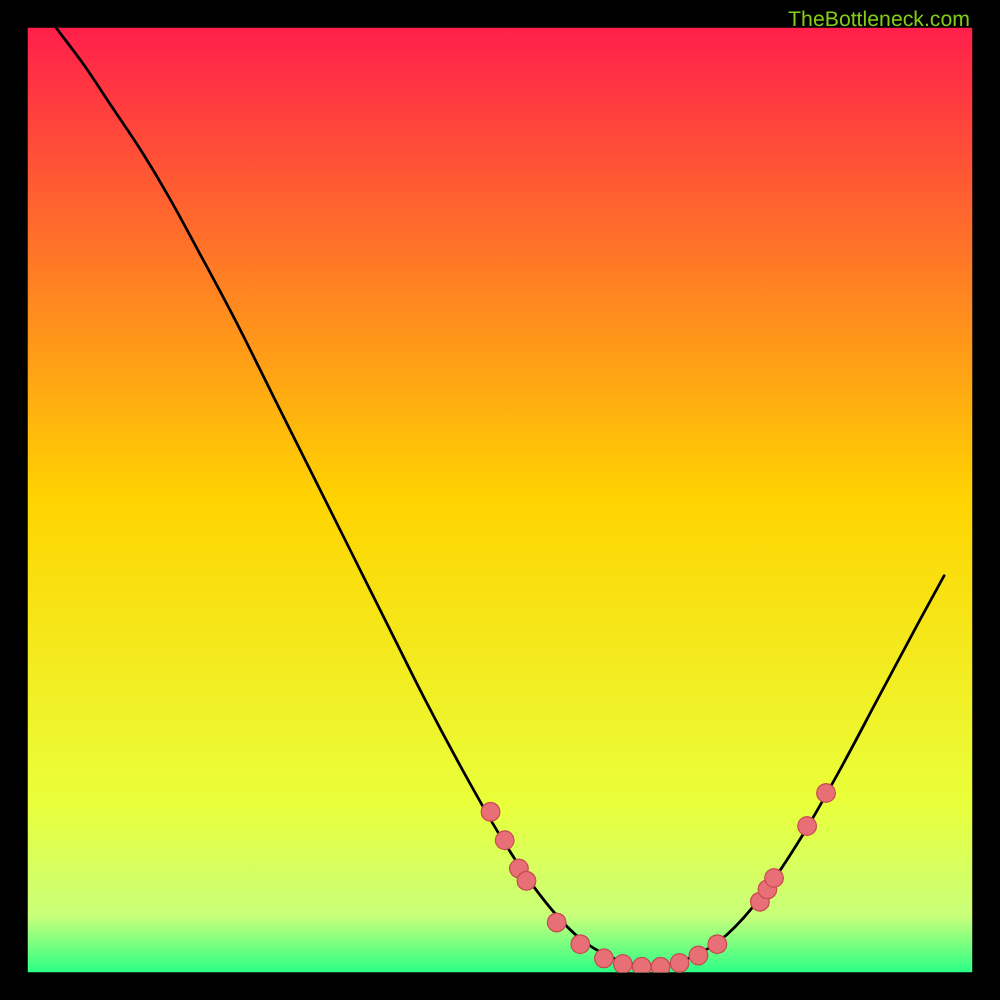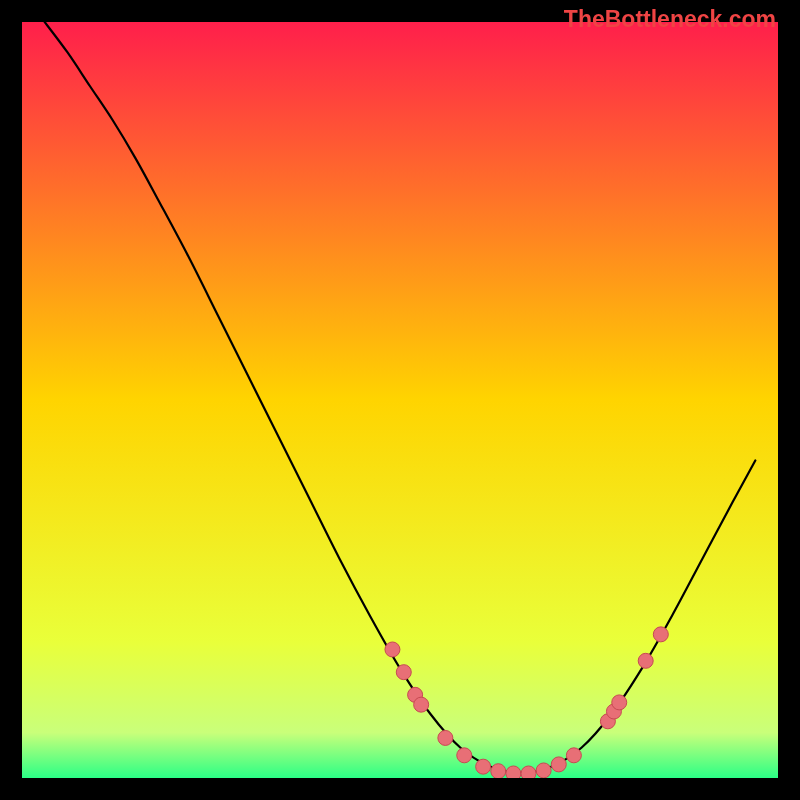--- a/index.html
+++ b/index.html
@@ -7,24 +7,23 @@
     width: 800px;
     height: 800px;
     background: #000;
     position: relative;
     font-family: Arial, sans-serif;
   }
   .watermark {
     position: absolute;
     top: 6px;
     right: 24px;
-    color: #ef4444;
-    font-size: 23px;
+    color: #84cc16;
+    font-size: 17px;
     z-index: 10;
-    font-weight: bold;
   }
   .plot-area {
     position: absolute;
     left: 22px;
     top: 22px;
     width: 756px;
     height: 756px;
   }
 </style>
 </head>

